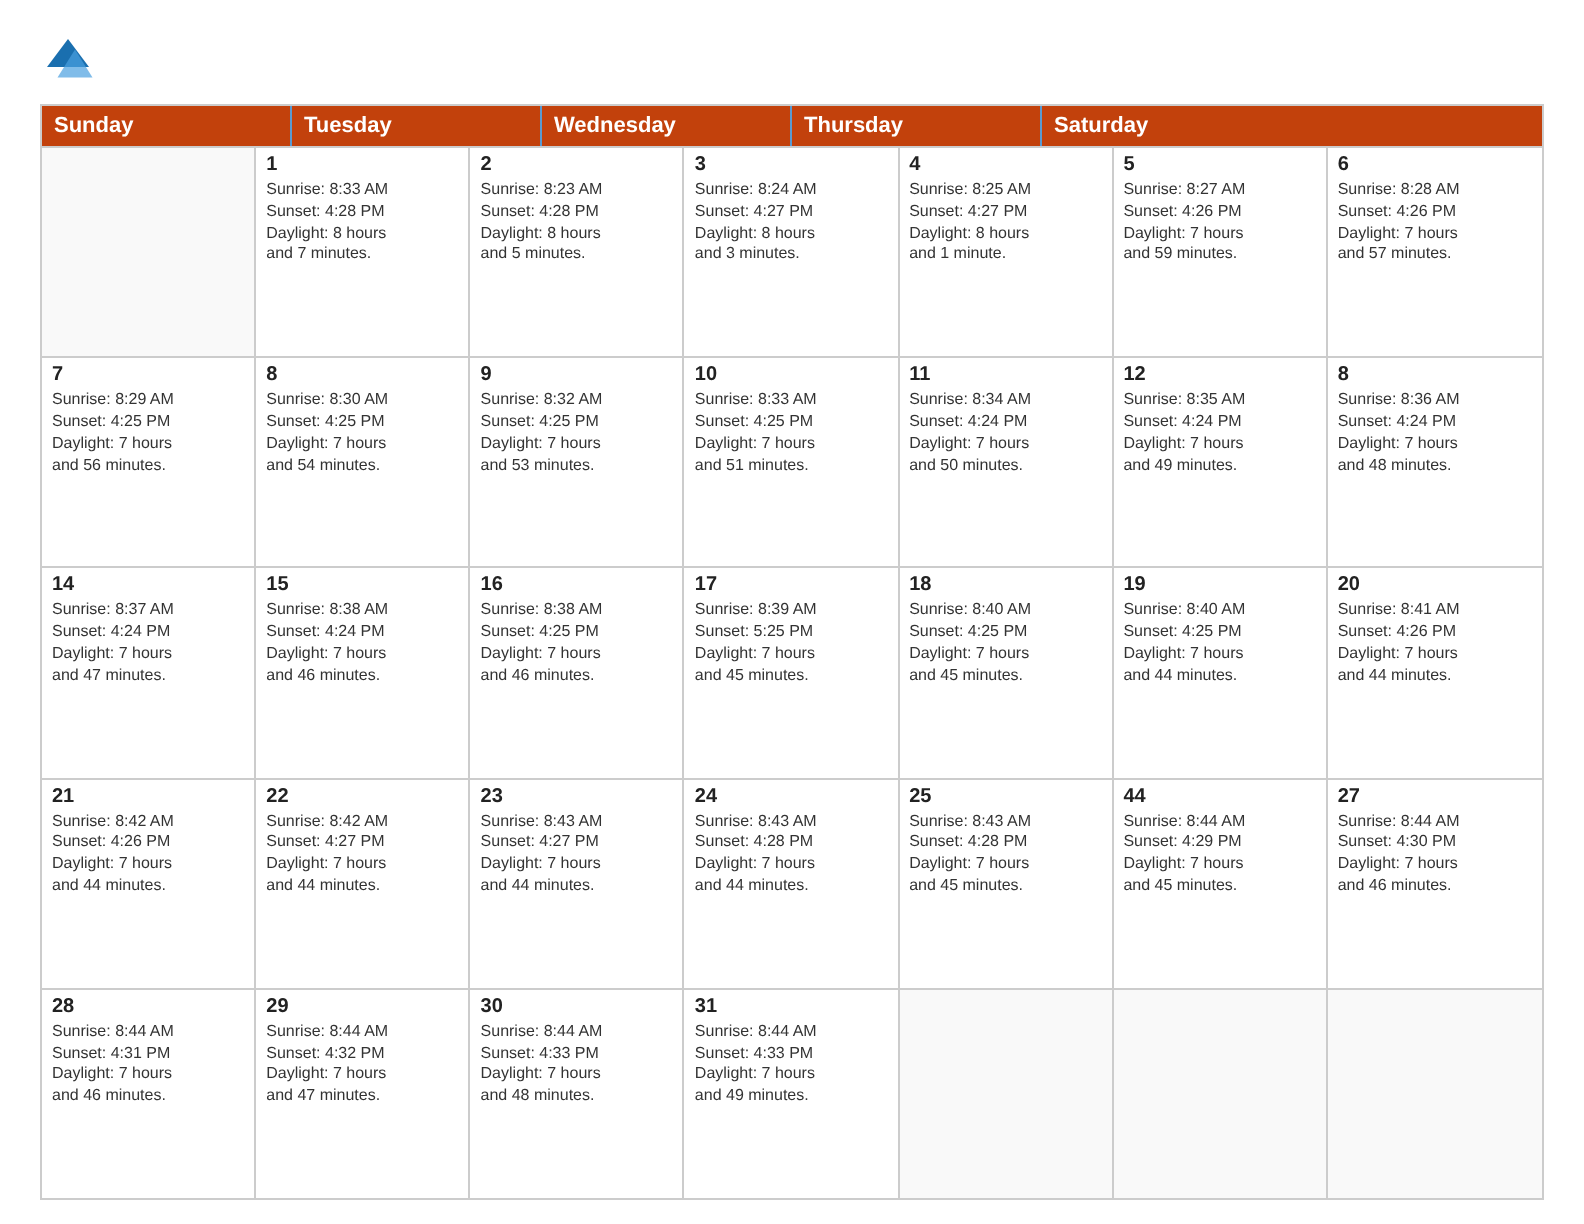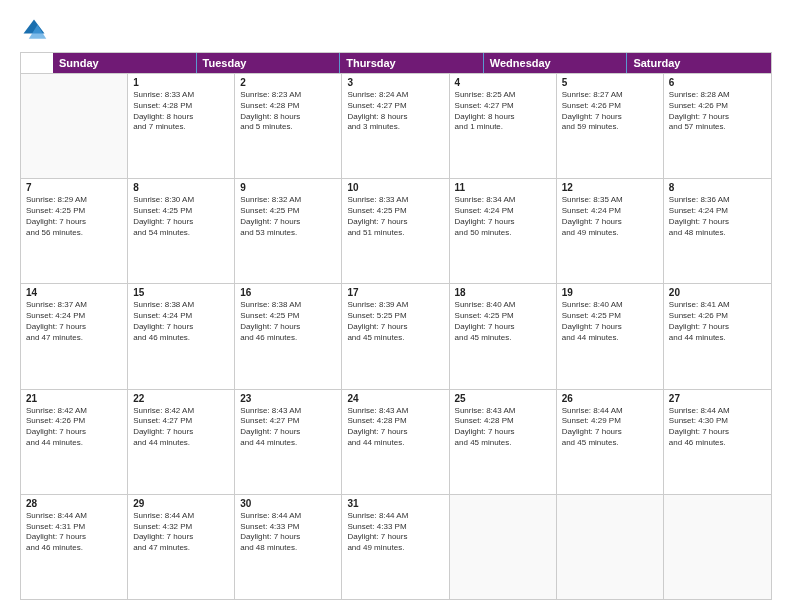--- a/index.html
+++ b/index.html
@@ -61,23 +61,22 @@
       color: #444;
     }
     .calendar {
       flex: 1;
       display: flex;
       flex-direction: column;
       border: 1px solid #ccc;
     }
     .cal-header-row {
       display: grid;
-      grid-template-columns: repeat(5, 1fr);
-      background: #701a75;
-      margin-left: 32px;
+      grid-template-columns: repeat(6, 1fr);
+      background: #c2410c;
     }
     .cal-header-cell {
       color: #fff;
       font-size: 11px;
       font-weight: bold;
       padding: 4px 6px;
       text-align: left;
       border-right: 1px solid #5a9ad0;
     }
     .cal-header-cell:last-child { border-right: none; }
@@ -132,22 +131,22 @@
     <div class="title-block">
       <div class="month-title"></div>
       <div class="location-title"></div>
     </div>
   </div>
 
   <div class="calendar">
     <div class="cal-header-row">
     <div class="cal-header-cell">Sunday</div>
         <div class="cal-header-cell">Tuesday</div>
+        <div class="cal-header-cell">Wednesday</div>
         <div class="cal-header-cell">Thursday</div>
-        <div class="cal-header-cell">Wednesday</div>
         <div class="cal-header-cell">Saturday</div>
       </div>
     <div class="cal-body">
     <div class="cal-week">
           <div class="cal-cell empty"></div>
           <div class="cal-cell">
             <div class="cal-day-num">1</div>
             <div class="cal-cell-text" style="white-space: pre-line;">Sunrise: 8:33 AM
 Sunset: 4:28 PM
 Daylight: 8 hours
@@ -321,21 +320,21 @@
 and 44 minutes.</div>
           </div>
           <div class="cal-cell">
             <div class="cal-day-num">25</div>
             <div class="cal-cell-text" style="white-space: pre-line;">Sunrise: 8:43 AM
 Sunset: 4:28 PM
 Daylight: 7 hours
 and 45 minutes.</div>
           </div>
           <div class="cal-cell">
-            <div class="cal-day-num">26</div>
+            <div class="cal-day-num">44</div>
             <div class="cal-cell-text" style="white-space: pre-line;">Sunrise: 8:44 AM
 Sunset: 4:29 PM
 Daylight: 7 hours
 and 45 minutes.</div>
           </div>
           <div class="cal-cell">
             <div class="cal-day-num">27</div>
             <div class="cal-cell-text" style="white-space: pre-line;">Sunrise: 8:44 AM
 Sunset: 4:30 PM
 Daylight: 7 hours

